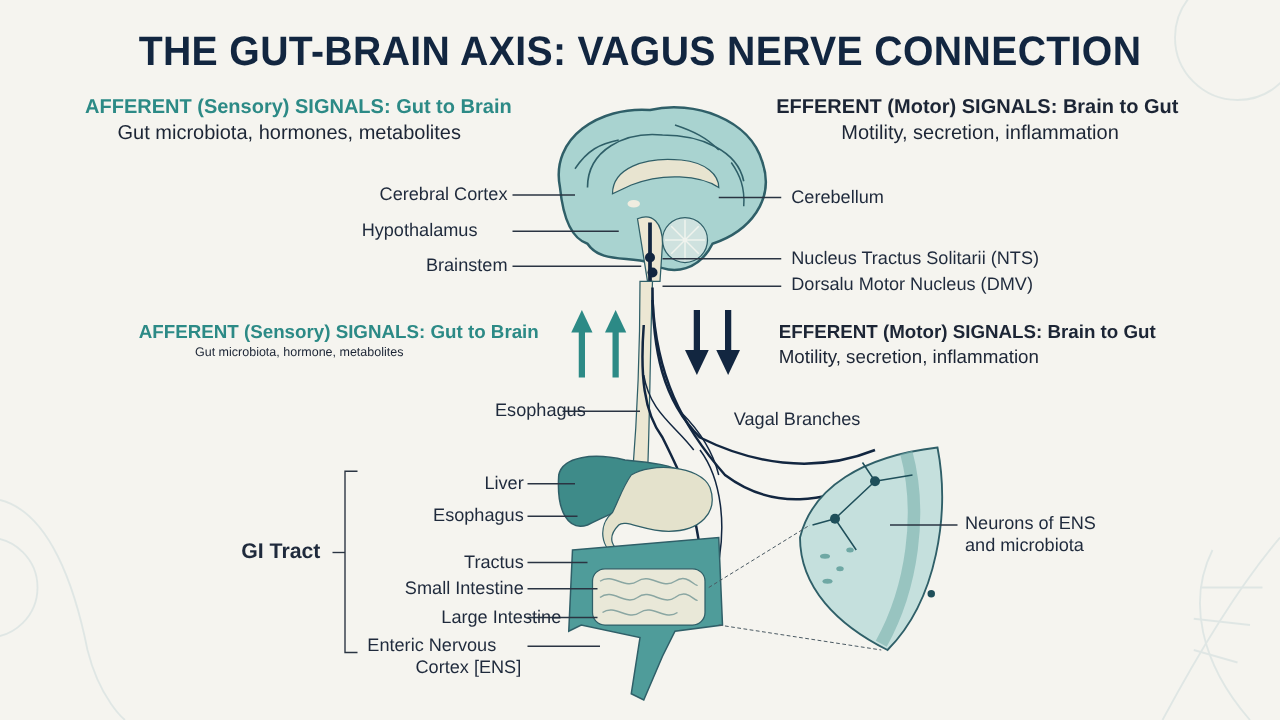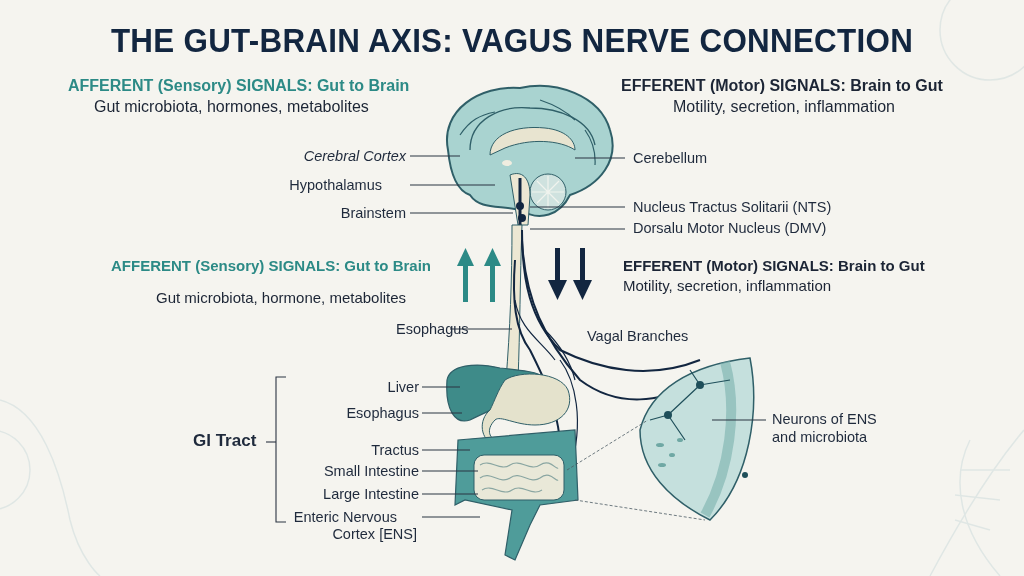--- a/index.html
+++ b/index.html
@@ -127,40 +127,40 @@
 </svg>
 
 <div class="abs title">THE GUT-BRAIN AXIS: VAGUS NERVE CONNECTION</div>
 
 <div class="abs hdr teal" style="left:68px;top:77px;">AFFERENT (Sensory) SIGNALS: Gut to Brain</div>
 <div class="abs sub navy" style="left:94px;top:98px;">Gut microbiota, hormones, metabolites</div>
 
 <div class="abs hdr navy" style="left:621px;top:77px;">EFFERENT (Motor) SIGNALS: Brain to Gut</div>
 <div class="abs sub navy" style="left:673px;top:98px;">Motility, secretion, inflammation</div>
 
-<div class="abs lbl right" style="right:618px;top:148px;font-style:italic;">Cerebral Cortex</div>
+<div class="abs lbl right" style="right:618px;top:148px;">Cerebral Cortex</div>
 <div class="abs lbl right" style="right:642px;top:177px;">Hypothalamus</div>
 <div class="abs lbl right" style="right:618px;top:205px;">Brainstem</div>
 
 <div class="abs lbl" style="left:633px;top:150px;">Cerebellum</div>
 <div class="abs lbl" style="left:633px;top:199px;">Nucleus Tractus Solitarii (NTS)</div>
 <div class="abs lbl" style="left:633px;top:220px;">Dorsalu Motor Nucleus (DMV)</div>
 
 <div class="abs hdr teal" style="left:111px;top:257px;font-size:15px;">AFFERENT (Sensory) SIGNALS: Gut to Brain</div>
-<div class="abs sub navy" style="left:156px;top:289px;font-size:15px;text-align:center;">Gut microbiota, hormone, metabolites</div>
+<div class="abs sub navy" style="left:156px;top:277px;font-size:10px;text-align:center;">Gut microbiota, hormone, metabolites</div>
 
 <div class="abs hdr navy" style="left:623px;top:257px;font-size:15px;">EFFERENT (Motor) SIGNALS: Brain to Gut</div>
 <div class="abs sub navy" style="left:623px;top:277px;font-size:15px;">Motility, secretion, inflammation</div>
 
 <div class="abs lbl" style="left:396px;top:321px;">Esophagus</div>
 <div class="abs lbl" style="left:587px;top:328px;">Vagal Branches</div>
 
 <div class="abs" style="left:193px;top:431px;font-size:17px;font-weight:bold;color:#1f2a3c;white-space:nowrap;">GI Tract</div>
 <div class="abs lbl right" style="right:605px;top:379px;">Liver</div>
 <div class="abs lbl right" style="right:605px;top:405px;">Esophagus</div>
 <div class="abs lbl right" style="right:605px;top:442px;">Tractus</div>
 <div class="abs lbl right" style="right:605px;top:463px;text-align:right;">Small Intestine</div>
-<div class="abs lbl right" style="right:605px;top:486px;">Large Intestine</div>
+<div class="abs lbl right" style="right:575px;top:486px;">Large Intestine</div>
 <div class="abs lbl right" style="right:627px;top:509px;">Enteric Nervous</div>
 <div class="abs lbl right" style="right:607px;top:526px;">Cortex [ENS]</div>
 
 <div class="abs lbl" style="left:772px;top:411px;">Neurons of ENS</div>
 <div class="abs lbl" style="left:772px;top:429px;">and microbiota</div>
 
 </body></html>

